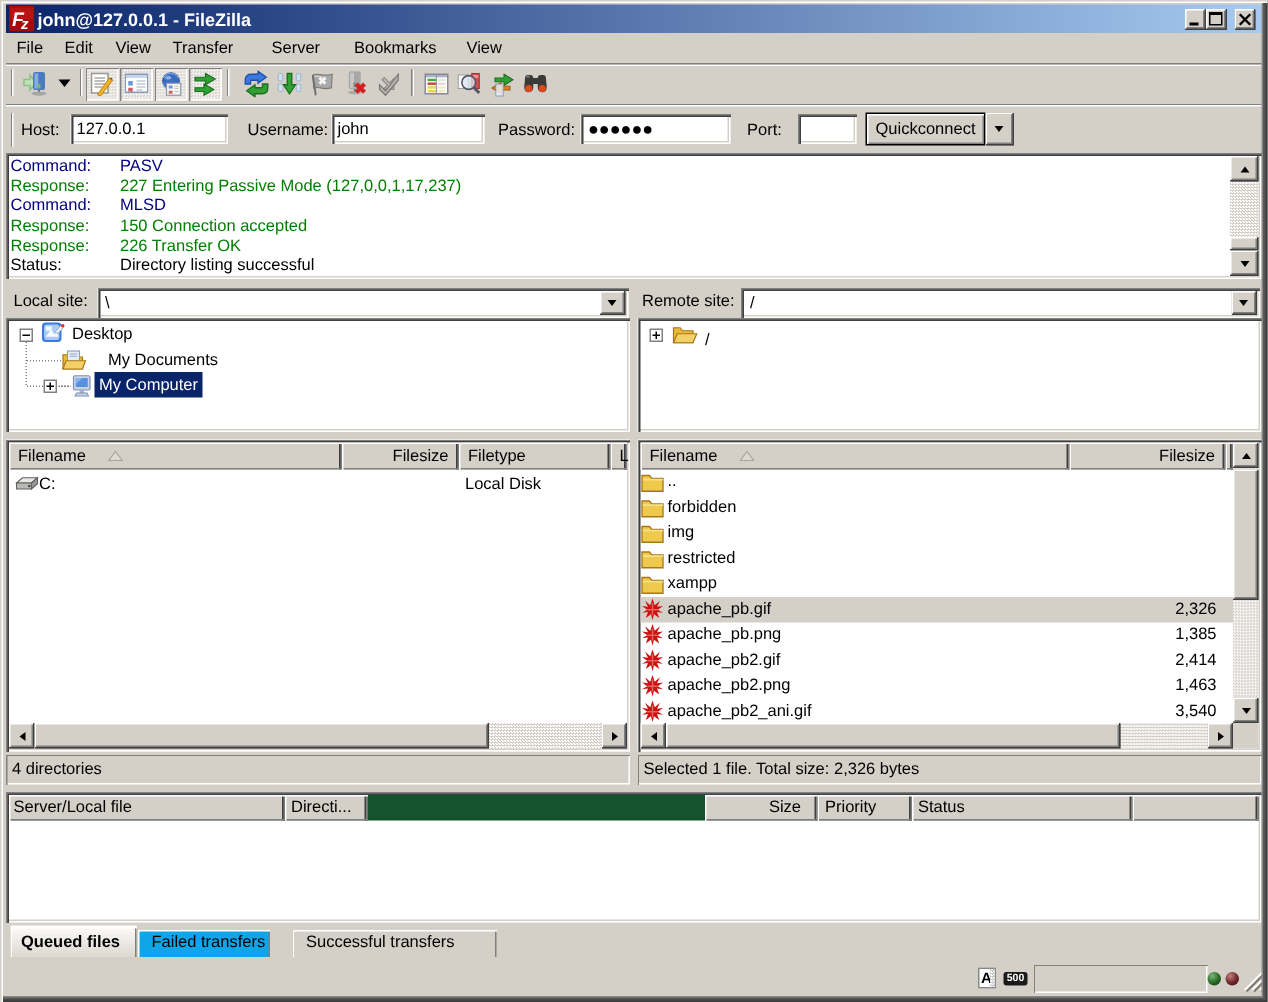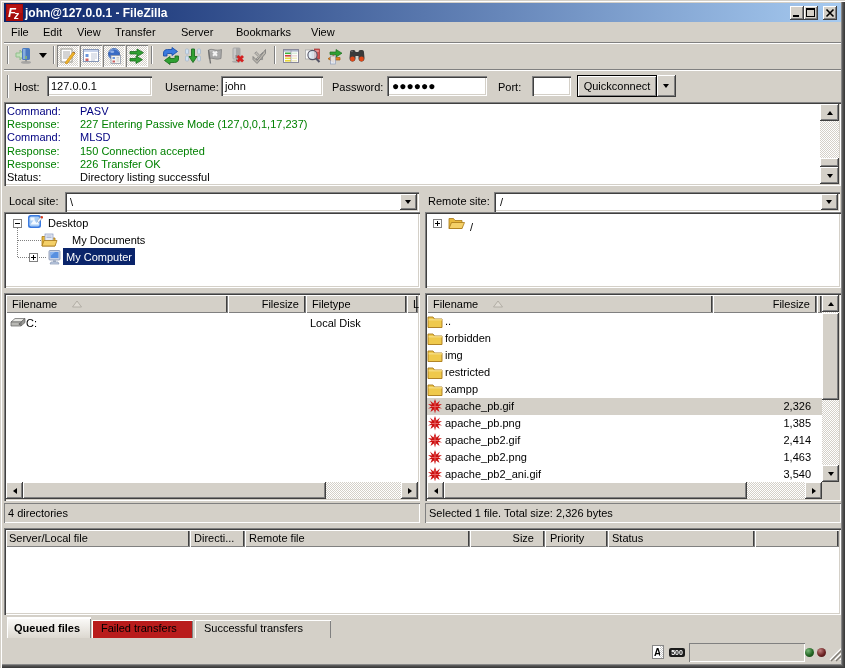--- a/index.html
+++ b/index.html
@@ -467,40 +467,37 @@
   </div>
 
 <div class="abs s2 white" style="left:4px;top:528px;width:837px;height:87px;">
   <div class="abs" style="left:2px;top:2px;width:833px;height:17px;background:#14532d;">
     <div class="hdrseg" style="left:0;width:184px;">
         <span class="abs" style="left:3px;top:2px;">Server/Local file</span>
       </div>
     <div class="hdrseg" style="left:184px;width:55px;text-align:center;">
         <span class="abs" style="left:4px;top:2px;">Directi...</span>
       </div>
-    <div class="hdrseg" style="left:239px;width:225px;">
-        <span class="abs" style="left:4px;top:2px;">Remote file</span>
-      </div>
     <div class="hdrseg" style="left:464px;width:75px;">
         <span class="abs" style="right:11px;top:2px;">Size</span>
       </div>
     <div class="hdrseg" style="left:539px;width:63px;">
         <span class="abs" style="left:5px;top:2px;">Priority</span>
       </div>
     <div class="hdrseg" style="left:602px;width:147px;">
         <span class="abs" style="left:4px;top:2px;">Status</span>
       </div>
     <div class="hdrseg" style="left:749px;width:84px;"></div>
   </div>
 </div>
 
 <div class="abs" style="left:7px;top:617px;width:84px;height:21px; background:linear-gradient(#fcfbf9,#dcd8d0); box-shadow: inset 1px 1px 0 #fff, inset -1px 0 0 #808080; border-top:1px solid #fff; z-index:5;">
   <span class="abs" style="left:7px;top:4px;font-weight:bold;">Queued files</span>
 </div>
-<div class="abs" style="left:92px;top:620px;width:101px;height:18px; background:#b91c1c; box-shadow: inset 1px 1px 0 #fff, inset -1px 0 0 #808080;">
+<div class="abs" style="left:92px;top:620px;width:88px;height:18px; background:#0ea5e9; box-shadow: inset 1px 1px 0 #fff, inset -1px 0 0 #808080;">
   <span class="abs" style="left:9px;top:2px;">Failed transfers</span>
 </div>
 <div class="abs" style="left:195px;top:620px;width:136px;height:18px; background:#d4d0c8; box-shadow: inset 1px 1px 0 #fff, inset -1px 0 0 #808080;">
   <span class="abs" style="left:9px;top:2px;">Successful transfers</span>
 </div>
 
 <div class="abs" style="left:4px;top:640px;width:837px;height:24px;">
 
   <div class="abs" style="left:648px;top:5px;width:12px;height:14px;background:#fff;border:1px solid #888;">
     <span class="abs" style="left:1px;top:1px;font-weight:bold;font-size:10px;">A</span>

